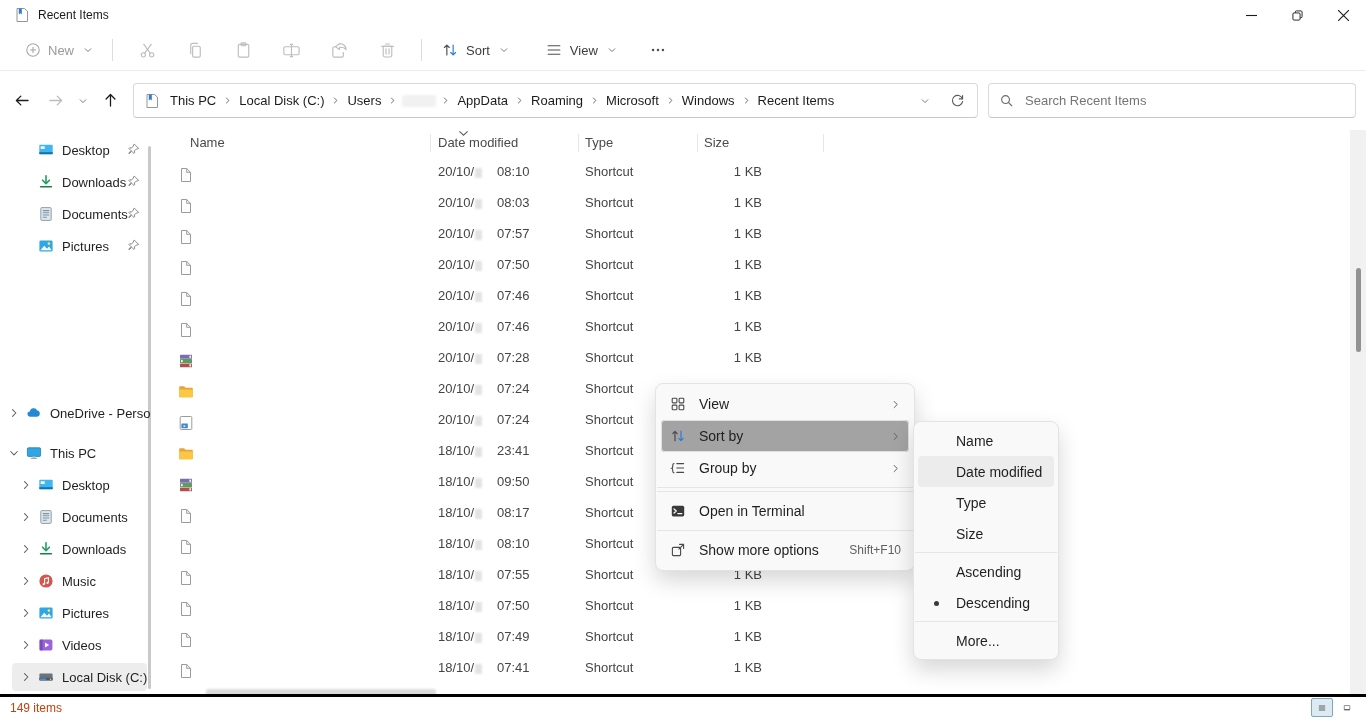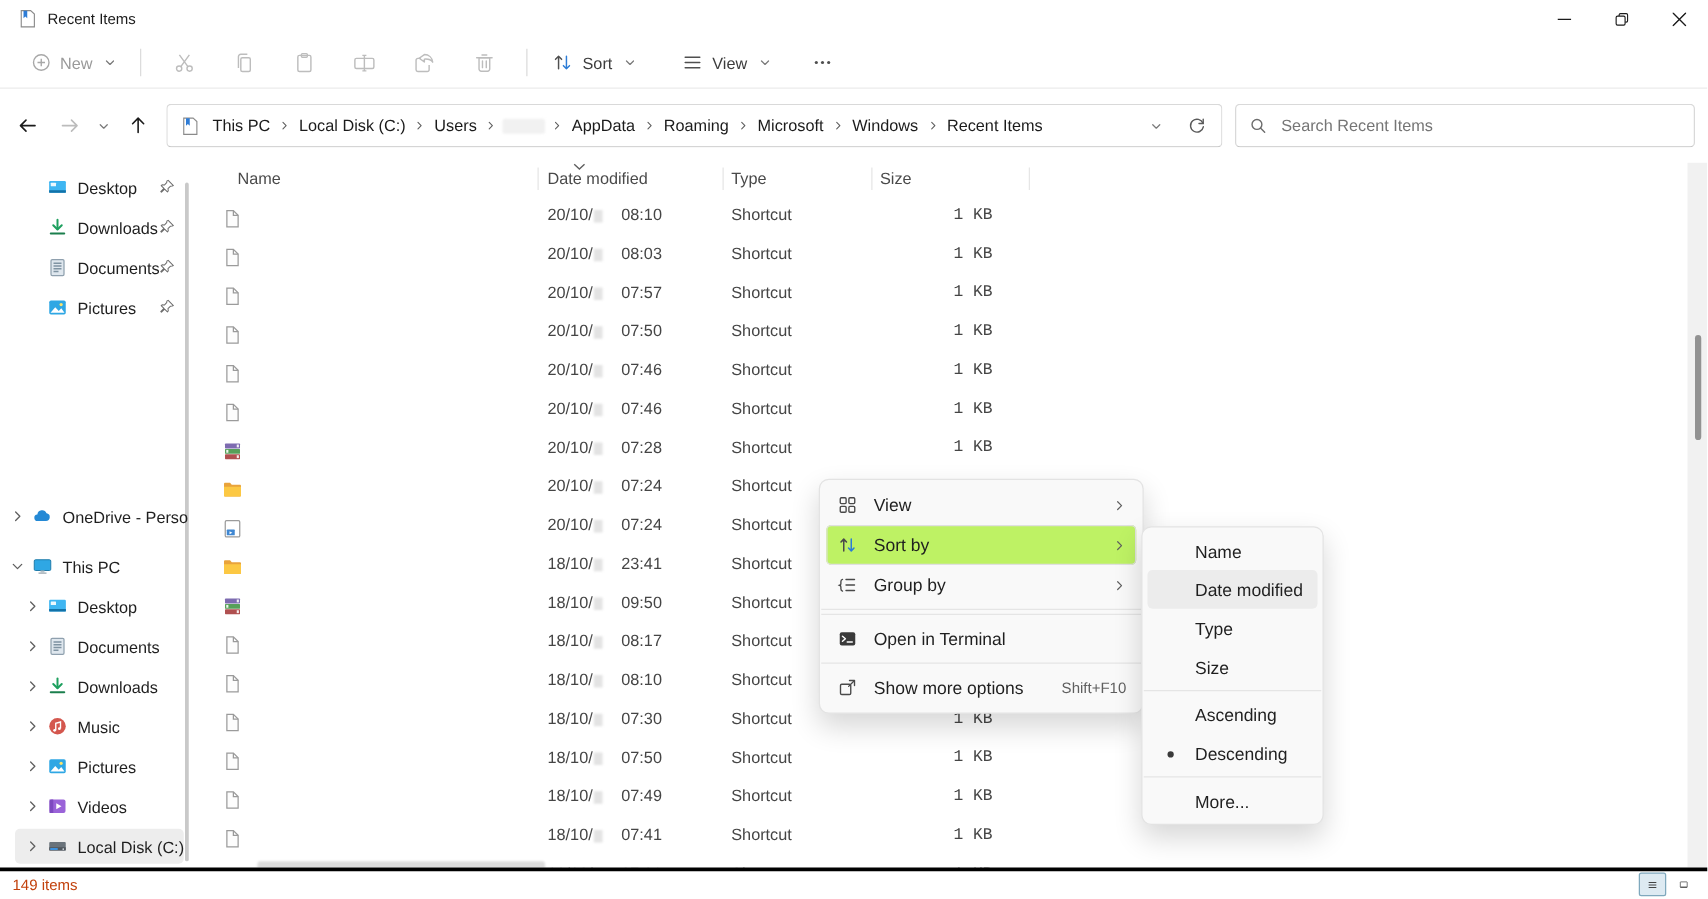--- a/index.html
+++ b/index.html
@@ -69,36 +69,36 @@
 
   
   .lrows{position:absolute;left:0;right:16px;top:26px;bottom:0;}
   .lrow{position:relative;height:31px;font-size:13px;color:#454545;}
   .lrow span{line-height:31px;}
   .c-icon{position:absolute;left:26px;top:7px;}
   .c-name{position:absolute;left:54px;width:224px;height:31px;}
   .c-date{position:absolute;left:286px;}
   .c-time{position:absolute;left:345px;}
   .c-type{position:absolute;left:433px;}
-  .c-size{position:absolute;left:564px;width:78px;text-align:right;font-family:Liberation Mono, monospace;}
+  .c-size{position:absolute;left:532px;width:78px;text-align:right;}
   .redact-chip{display:inline-block;width:7px;height:10px;background:#e3e3e3;filter:blur(1px);margin-left:1px;vertical-align:middle;}
   .redact-bar{position:absolute;left:0;top:6px;width:230px;height:9px;background:#dcdcdc;filter:blur(1px);border-radius:2px;}
 
   
   .statusbar{position:absolute;left:0;right:0;bottom:0;height:22px;display:flex;align-items:center;border-top:3px solid #000000;background:#fff;font-size:12px;color:#c2410c;}
   .status-count{margin-left:10px;}
   .status-views{position:absolute;right:8px;top:1px;display:flex;gap:3px;}
   .view-toggle{width:22px;height:19px;display:flex;align-items:center;justify-content:center;border:1px solid transparent;border-radius:2px;background:none;}
   .view-toggle.active{background:#ddeaf2;border-color:#7fa8bd;}
 
   
   .menu{position:absolute;background:#f9f9f9;border:1px solid #e3e3e3;border-radius:8px;box-shadow:0 10px 22px rgba(0,0,0,.16);padding:4px 0;z-index:50;box-sizing:border-box;}
   .ctx-menu{left:655px;top:383px;width:260px;}
   .menu-item{height:32px;display:flex;align-items:center;margin:0 5px;padding:0 8px;border-radius:4px;font-size:14px;color:#1f1f1f;position:relative;}
-  .menu-item.hl{background:#bef264;box-shadow:0 0 0 1px #e0e0e0 inset;}
+  .menu-item.hl{background:#a3a3a3;box-shadow:0 0 0 1px #e0e0e0 inset;}
   .mi-icon{width:17px;margin-right:13px;display:flex;justify-content:center;}
   .mi-label{flex:1;white-space:nowrap;}
   .mi-shortcut{font-size:12px;color:#5f5f5f;margin-left:20px;}
   .mi-chev{margin-left:10px;color:#5f5f5f;display:flex;}
   .menu-sep{height:1px;background:#e5e5e5;margin:3px 1px;}
   .sub-menu{left:913px;top:421px;width:146px;z-index:60;padding:3px 0;}
   .sub-item{height:31px;display:flex;align-items:center;margin:0 4px;padding-left:38px;border-radius:4px;font-size:14px;color:#1f1f1f;position:relative;}
   .sub-item.hl{background:#ececec;}
   .sub-bullet{position:absolute;left:16px;top:14px;width:5px;height:5px;border-radius:50%;background:#3a3a3a;}
 </style>
@@ -758,21 +758,21 @@
           </div>
           <div class="lrow">
             <span class="c-icon"><span class="icn">
                 <svg viewBox="0 0 16 16" width="16" height="16">
                   <path d="M3.5 1.5h5.2l3.8 3.8v9.2h-9z" fill="#fdfdfd" stroke="#9b9b9b"></path>
                   <path d="M8.7 1.5v3.8h3.8" fill="none" stroke="#9b9b9b"></path>
                 </svg>
               </span></span>
             <span class="c-name"></span>
             <span class="c-date">18/10/<span class="redact-chip"></span></span>
-            <span class="c-time">07:30</span>
+            <span class="c-time">07:55</span>
             <span class="c-type">Shortcut</span>
             <span class="c-size">1 KB</span>
           </div>
           <div class="lrow">
             <span class="c-icon"><span class="icn">
                 <svg viewBox="0 0 16 16" width="16" height="16">
                   <path d="M3.5 1.5h5.2l3.8 3.8v9.2h-9z" fill="#fdfdfd" stroke="#9b9b9b"></path>
                   <path d="M8.7 1.5v3.8h3.8" fill="none" stroke="#9b9b9b"></path>
                 </svg>
               </span></span>

